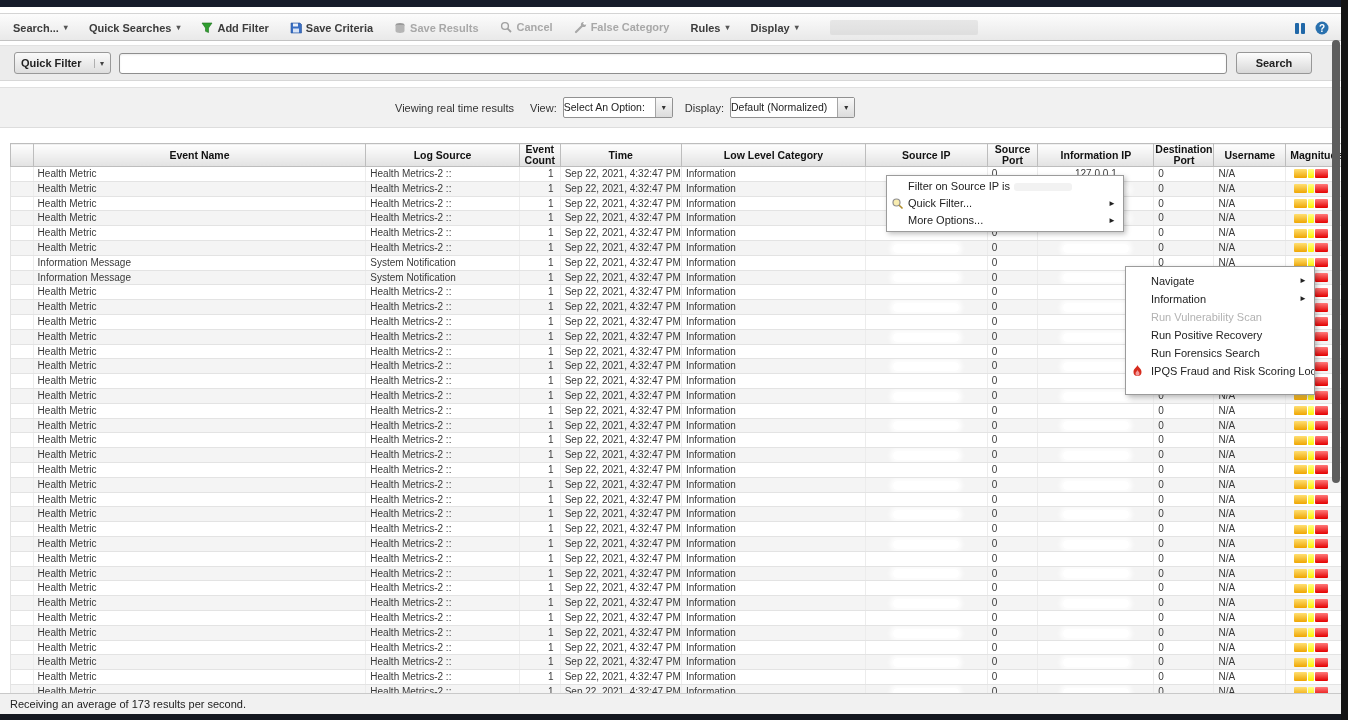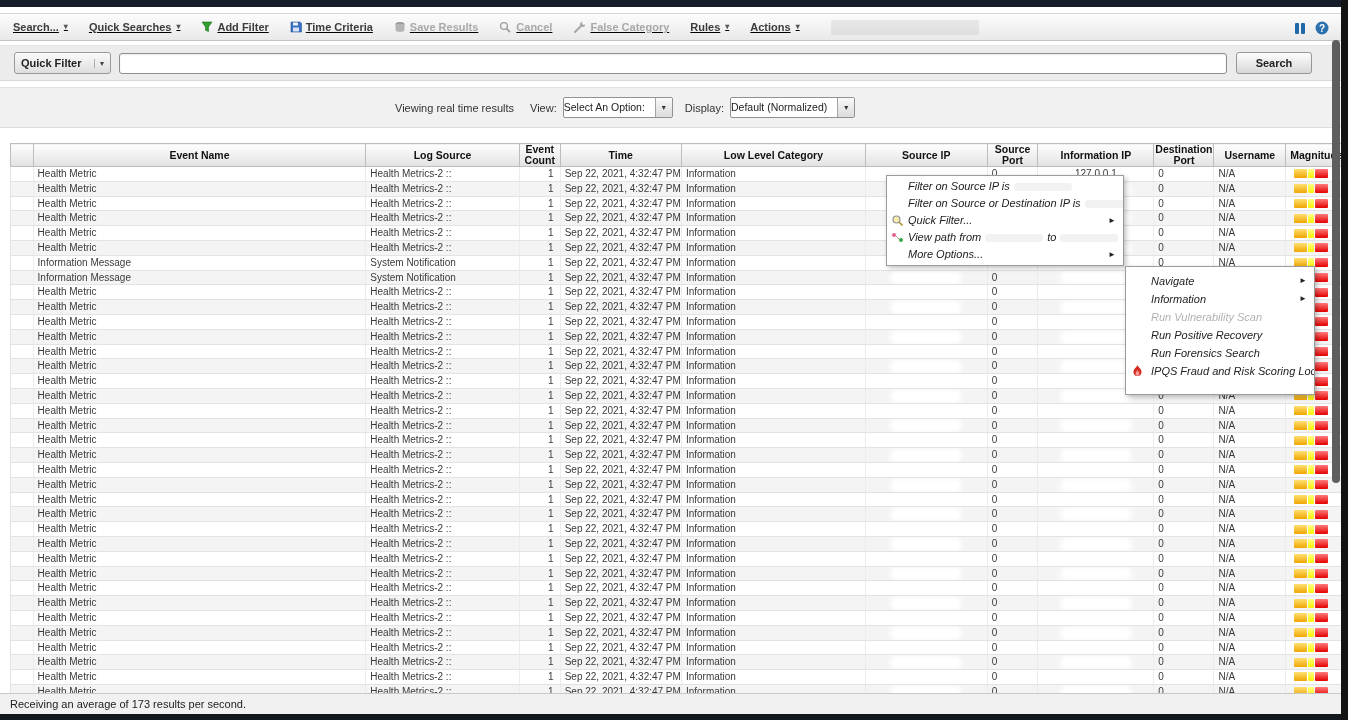--- a/index.html
+++ b/index.html
@@ -61,39 +61,39 @@
   .smudge { display:inline-block; width:66px; height:9px; background:rgba(255,255,255,.95);
             border-radius:4px; box-shadow:0 0 4px 3px rgba(255,255,255,.85); vertical-align:middle; }
   .mag { display:flex; gap:1px; align-items:center; height:13px; padding-left:4px; }
   .mag-seg { height:9px; border-radius:1px; }
 
   
   .status-bar { position:absolute; left:0; top:693px; width:1341px; height:21px; background:#f1f1f1;
                 border-top:1px solid #c9c9c9; font-size:11px; color:#222; line-height:20px; padding-left:10px; z-index:30; }
 
   
-  .menu { position:absolute; background:#fff; border:1px solid #9b9b9b; box-shadow:2px 2px 5px rgba(0,0,0,.25); z-index:50;font-style:italic; }
+  .menu { position:absolute; background:#fff; border:1px solid #9b9b9b; box-shadow:2px 2px 5px rgba(0,0,0,.25); z-index:50; }
   .ctx-menu { left:886px; top:175px; width:238px; padding:2px 0; }
   .sub-menu { left:1125px; top:266px; width:190px; padding:5px 0 14px 0; }
   .mi { position:relative; font-size:11px; color:#222; white-space:nowrap; overflow:hidden; cursor:default; }
   .ctx-menu .mi { height:17px; line-height:17px; padding-left:21px; }
   .sub-menu .mi { height:18px; line-height:18px; padding-left:25px; }
   .mi.disabled { color:#b2b2b2; }
   .mi-icon { position:absolute; left:4px; top:2px; }
   .sub-menu .mi-icon { left:6px; top:3px; }
   .mi-arrow { position:absolute; right:7px; font-size:8px; color:#222; }
   .mi .msmudge { display:inline-block; width:58px; height:8px; background:#f2f2f2; border-radius:3px; margin:0 4px; vertical-align:middle; }
 </style>
 </head>
 <body>
 
 <div class="top-strip"></div>
 
 <div class="toolbar">
-  <div id="toolbar-items" style="display:flex;align-items:flex-start;text-decoration:underline;">
+  <div id="toolbar-items" style="display:flex;align-items:flex-end;">
       <div class="tb-item">
         <span>Search...</span>
         <span class="caret">▾</span>
       </div>
       <div class="tb-item">
         <span>Quick Searches</span>
         <span class="caret">▾</span>
       </div>
       <div class="tb-item">
         <span class="tb-icon">
@@ -104,21 +104,21 @@
         <span>Add Filter</span>
       </div>
       <div class="tb-item">
         <span class="tb-icon">
           <svg width="12" height="12" viewBox="0 0 12 12">
             <path d="M1 1h9l1.5 1.5V11H1z" fill="#3a6fc4" stroke="#28549c" stroke-width="0.6"></path>
             <rect x="3" y="1.5" width="5" height="3" fill="#fff" opacity="0.9"></rect>
             <rect x="3" y="6.5" width="6" height="4" fill="#d7e3f5"></rect>
           </svg>
         </span>
-        <span>Time Criteria</span>
+        <span>Save Criteria</span>
       </div>
       <div class="tb-item disabled">
         <span class="tb-icon">
           <svg width="12" height="12" viewBox="0 0 12 12">
             <ellipse cx="6" cy="3" rx="4.5" ry="2" fill="#9a9a9a"></ellipse>
             <path d="M1.5 3v6c0 1.1 2 2 4.5 2s4.5-.9 4.5-2V3" fill="#b5b5b5"></path>
           </svg>
         </span>
         <span>Save Results</span>
       </div>
@@ -139,21 +139,21 @@
             <circle cx="10.8" cy="2.2" r="1.5" fill="#fff"></circle>
           </svg>
         </span>
         <span>False Category</span>
       </div>
       <div class="tb-item">
         <span>Rules</span>
         <span class="caret">▾</span>
       </div>
       <div class="tb-item">
-        <span>Actions</span>
+        <span>Display</span>
         <span class="caret">▾</span>
       </div>
     </div>
   <div class="tb-redact"></div>
   <div class="tb-right">
     <span style="display:inline-flex;">
       <svg width="12" height="13">
           <rect x="1" y="1" width="4" height="11" rx="1" fill="#2168a8"></rect>
           <rect x="7" y="1" width="4" height="11" rx="1" fill="#2168a8"></rect>
         </svg>
@@ -986,30 +986,24 @@
               <span class="mag-seg" style="width: 13px; background: linear-gradient(rgb(255, 122, 122), rgb(228, 0, 0));"></span>
             </div>
           </td>
         </tr>
       </tbody>
     </table>
 </div>
 
 <div class="menu ctx-menu" id="ctx-menu">
     <div class="mi"><span>Filter on Source IP is</span><span class="msmudge"></span></div>
-    <div class="mi"><span>Filter on Source or Destination IP is</span><span class="msmudge"></span></div>
     <div class="mi"><span class="mi-icon"><svg width="13" height="13" viewBox="0 0 13 13">
           <circle cx="5.5" cy="5.5" r="3.5" fill="#f8ecb0" stroke="#8f8f8f" stroke-width="1.2"></circle>
           <line x1="8.2" y1="8.2" x2="11.5" y2="11.5" stroke="#b08d2a" stroke-width="1.6"></line>
         </svg></span><span>Quick Filter...</span><span class="mi-arrow">►</span></div>
-    <div class="mi"><span class="mi-icon"><svg width="13" height="13" viewBox="0 0 13 13">
-          <path d="M3 4 C6 4 7 9 10 9" stroke="#9a9a9a" fill="none"></path>
-          <circle cx="3" cy="4" r="2" fill="#e8638c"></circle>
-          <circle cx="10" cy="9" r="2" fill="#39a845"></circle>
-        </svg></span><span>View path from</span><span class="msmudge"></span><span>to</span><span class="msmudge"></span></div>
     <div class="mi"><span>More Options...</span><span class="mi-arrow">►</span></div>
   </div>
 <div class="menu sub-menu" id="sub-menu">
     <div class="mi"><span>Navigate</span><span class="mi-arrow">►</span></div>
     <div class="mi"><span>Information</span><span class="mi-arrow">►</span></div>
     <div class="mi disabled"><span>Run Vulnerability Scan</span></div>
     <div class="mi"><span>Run Positive Recovery</span></div>
     <div class="mi"><span>Run Forensics Search</span></div>
     <div class="mi"><span class="mi-icon"><svg width="11" height="13" viewBox="0 0 11 13">
           <path d="M5.5 0 C6.5 2.5 9.5 3.5 9.5 7 A4 4 0 0 1 1.5 7 C1.5 3.5 4.5 2.5 5.5 0 Z" fill="#d62c1e"></path>

